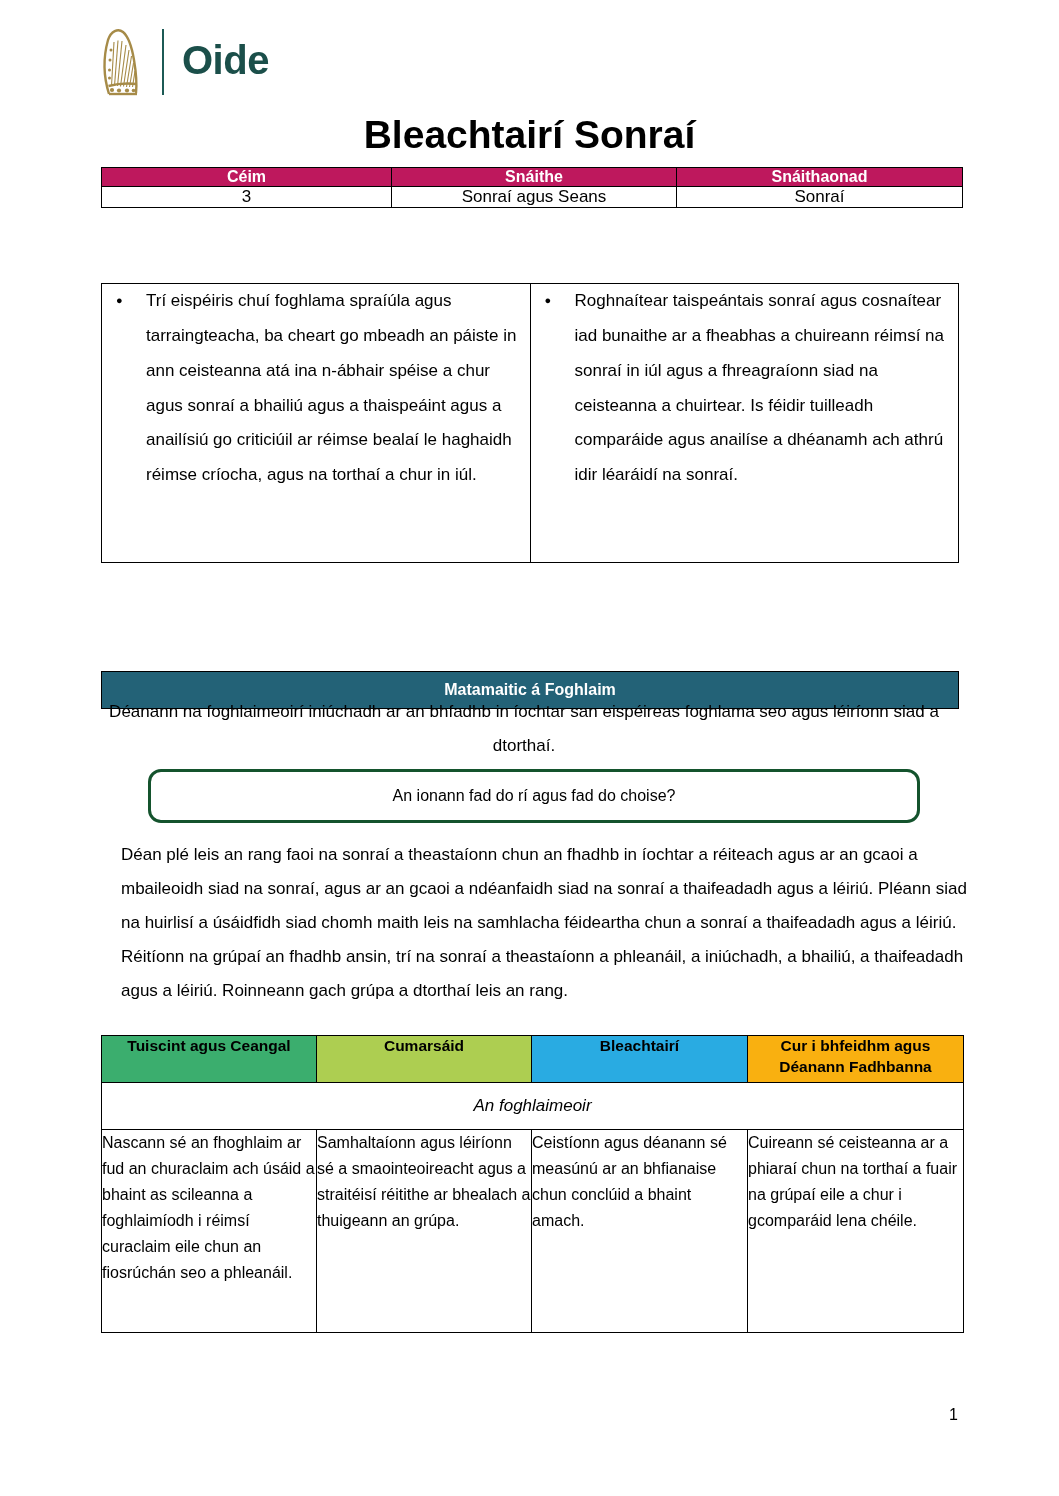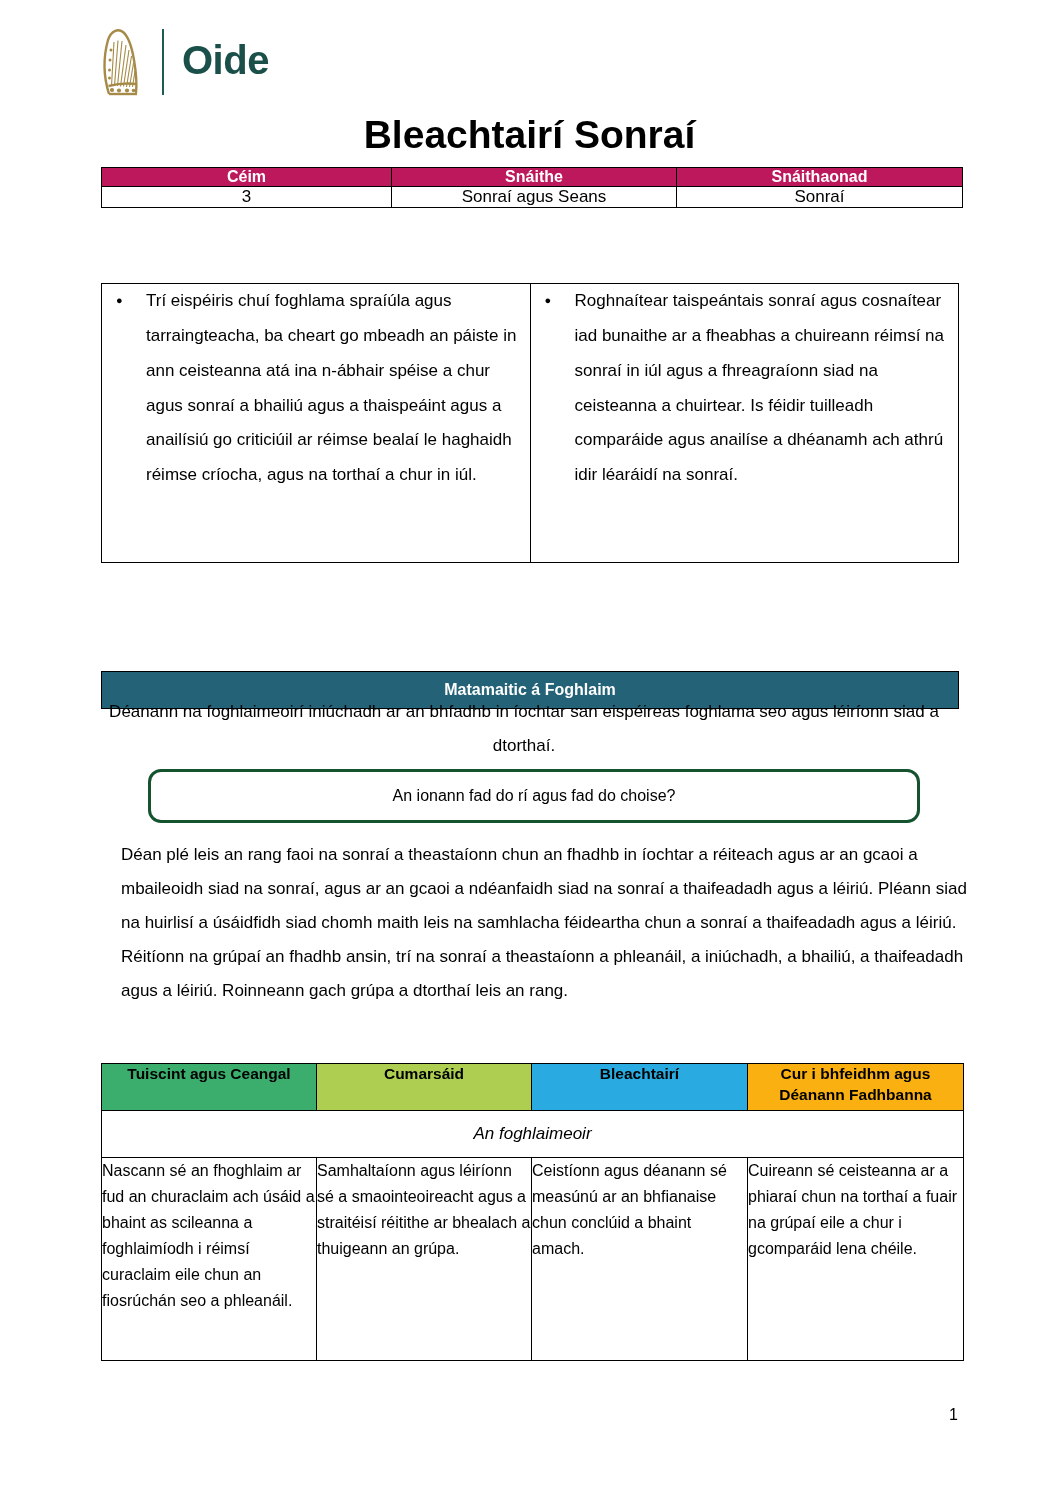--- a/index.html
+++ b/index.html
@@ -169,21 +169,21 @@
     display: flex;
     align-items: center;
     justify-content: center;
     font-size: 16px;
     color: #000000;
   }
 
   
   #table-skills {
     left: 101px;
-    top: 1063px;
+    top: 1035px;
     width: 858px;
   }
   #table-skills td {
     border: 1.5px solid #000000;
   }
   .skill-head {
     color: #000000;
     font-weight: bold;
     font-size: 15.5px;
     text-align: center;

